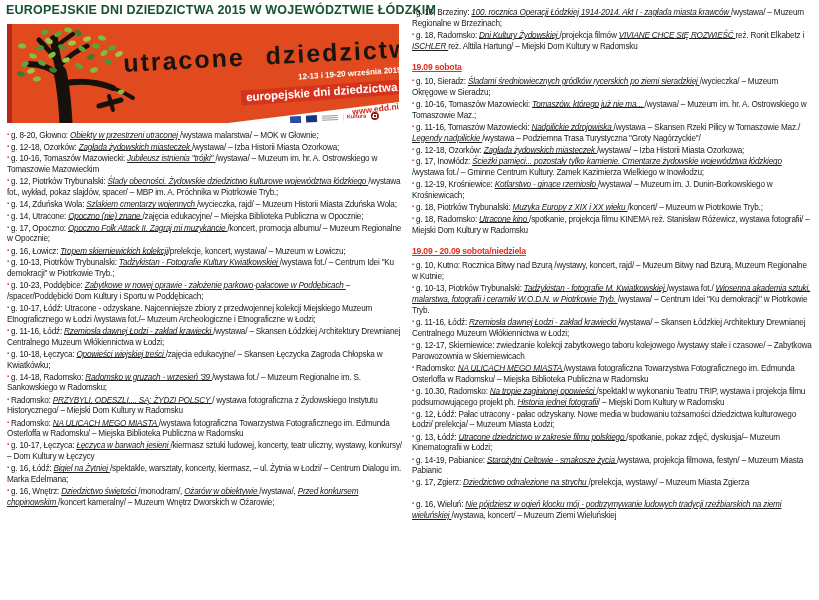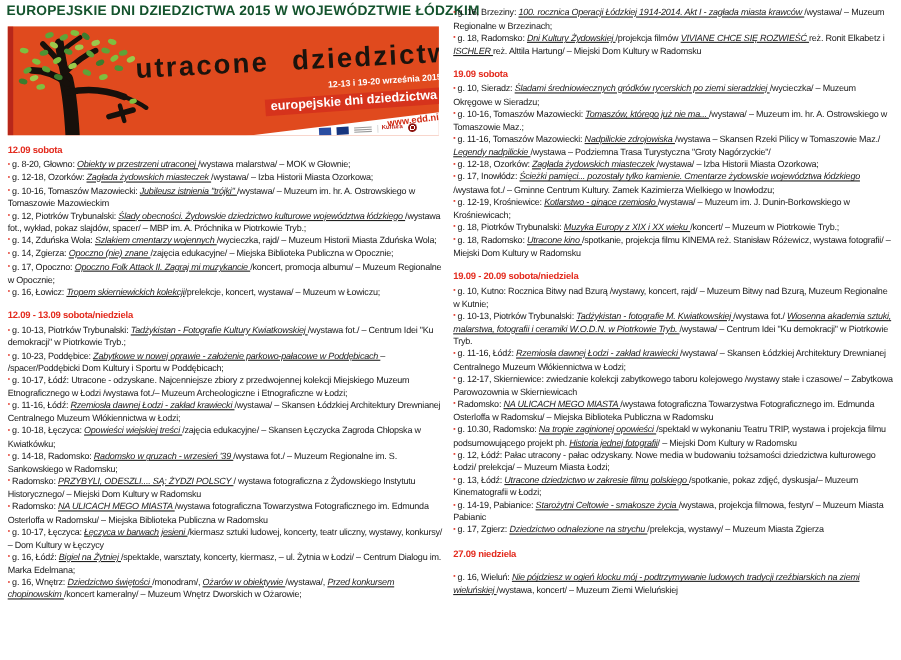--- a/index.html
+++ b/index.html
@@ -28,21 +28,21 @@
   .lg-flag2{width:11px;height:7px;background:#17357e;}
   .lg-text i{display:block;width:16px;height:1px;background:#9a9a9a;margin:1px 0;}
   .lg-kultura{color:#c01d12;font-size:5.5px;font-weight:bold;font-style:normal;
         border-left:1px solid #dddddd;padding-left:3px;line-height:7px;}
   .lg-emblem{width:8px;height:8px;border-radius:50%;
         background:radial-gradient(circle,#8d1510 0 1.5px,#ffffff 1.5px 2.5px,#8d1510 2.5px 100%);}
   
   .col{position:absolute;font-size:8.2px;line-height:11.2px;letter-spacing:-0.2px;}
   #col-left{left:7px;top:129px;width:400px;}
   #col-right{left:412px;top:6px;width:402px;}
-  .sec-h{color:#e32b1e;font-weight:bold;font-size:8.6px;margin:10px 0 2px;}
+  .sec-h{color:#e32b1e;font-weight:bold;text-decoration:underline;font-size:8.6px;margin:10px 0 2px;}
   .col > .sec-h:first-child{margin-top:2px;}
   .entry{margin:0;}
   .entry.gap-top{margin-top:10px;}
   .bullet{color:#e02e1f;font-size:6px;vertical-align:1.5px;}
   .lbl{font-weight:normal;color:#161616;}
   .it{font-style:italic;text-decoration:underline;}
 </style>
 </head>
 <body>
 
@@ -108,30 +108,28 @@
         <i></i>
         <i></i>
         <i></i>
       </span>
     <span class="lg lg-kultura">Kultura</span>
     <span class="lg lg-emblem"></span>
   </div>
 </div>
 
 <div class="col" id="col-left">
-    <div class="sec-h">12.09 sobota</div>
     <div class="entry"><span class="bullet">▪</span><span class="lbl"> g. 8-20, Głowno: </span><span class="it">Obiekty w przestrzeni utraconej </span><span class="tx">/wystawa malarstwa/ – MOK w Głownie;</span></div>
     <div class="entry"><span class="bullet">▪</span><span class="lbl"> g. 12-18, Ozorków: </span><span class="it">Zagłada żydowskich miasteczek </span><span class="tx">/wystawa/ – Izba Historii Miasta Ozorkowa;</span></div>
     <div class="entry"><span class="bullet">▪</span><span class="lbl"> g. 10-16, Tomaszów Mazowiecki: </span><span class="it">Jubileusz istnienia "trójki" </span><span class="tx">/wystawa/ – Muzeum im. hr. A. Ostrowskiego w Tomaszowie Mazowieckim</span></div>
     <div class="entry"><span class="bullet">▪</span><span class="lbl"> g. 12, Piotrków Trybunalski: </span><span class="it">Ślady obecności. Żydowskie dziedzictwo kulturowe województwa łódzkiego </span><span class="tx">/wystawa fot., wykład, pokaz slajdów, spacer/ – MBP im. A. Próchnika w Piotrkowie Tryb.;</span></div>
     <div class="entry"><span class="bullet">▪</span><span class="lbl"> g. 14, Zduńska Wola: </span><span class="it">Szlakiem cmentarzy wojennych </span><span class="tx">/wycieczka, rajd/ – Muzeum Historii Miasta Zduńska Wola;</span></div>
-    <div class="entry"><span class="bullet">▪</span><span class="lbl"> g. 14, Zgierza: </span><span class="it">Opoczno (nie) znane </span><span class="tx">/zajęcia edukacyjne/ – Miejska Biblioteka Publiczna w Opocznie;</span></div>
+    <div class="entry"><span class="bullet">▪</span><span class="lbl"> g. 14, Utracone: </span><span class="it">Opoczno (nie) znane </span><span class="tx">/zajęcia edukacyjne/ – Miejska Biblioteka Publiczna w Opocznie;</span></div>
     <div class="entry"><span class="bullet">▪</span><span class="lbl"> g. 17, Opoczno: </span><span class="it">Opoczno Folk Attack II. Zagraj mi muzykancie </span><span class="tx">/koncert, promocja albumu/ – Muzeum Regionalne w Opocznie;</span></div>
     <div class="entry"><span class="bullet">▪</span><span class="lbl"> g. 16, Łowicz: </span><span class="it">Tropem skierniewickich kolekcji</span><span class="tx">/prelekcje, koncert, wystawa/ – Muzeum w Łowiczu;</span></div>
-    <div class="sec-h">12.09 - 13.09 sobota/niedziela</div>
     <div class="entry"><span class="bullet">▪</span><span class="lbl"> g. 10-13, Piotrków Trybunalski: </span><span class="it">Tadżykistan - Fotografie Kultury Kwiatkowskiej </span><span class="tx">/wystawa fot./ – Centrum Idei "Ku demokracji" w Piotrkowie Tryb.;</span></div>
     <div class="entry"><span class="bullet">▪</span><span class="lbl"> g. 10-23, Poddębice: </span><span class="it">Zabytkowe w nowej oprawie - założenie parkowo-pałacowe w Poddębicach </span><span class="tx">– /spacer/Poddębicki Dom Kultury i Sportu w Poddębicach;</span></div>
     <div class="entry"><span class="bullet">▪</span><span class="lbl"> g. 10-17, Łódź: </span><span class="tx">Utracone - odzyskane. Najcenniejsze zbiory z przedwojennej kolekcji Miejskiego Muzeum Etnograficznego w Łodzi /wystawa fot./– Muzeum Archeologiczne i Etnograficzne w Łodzi;</span></div>
     <div class="entry"><span class="bullet">▪</span><span class="lbl"> g. 11-16, Łódź: </span><span class="it">Rzemiosła dawnej Łodzi - zakład krawiecki </span><span class="tx">/wystawa/ – Skansen Łódzkiej Architektury Drewnianej Centralnego Muzeum Włókiennictwa w Łodzi;</span></div>
     <div class="entry"><span class="bullet">▪</span><span class="lbl"> g. 10-18, Łęczyca: </span><span class="it">Opowieści wiejskiej treści </span><span class="tx">/zajęcia edukacyjne/ – Skansen Łęczycka Zagroda Chłopska w Kwiatkówku;</span></div>
     <div class="entry"><span class="bullet">▪</span><span class="lbl"> g. 14-18, Radomsko: </span><span class="it">Radomsko w gruzach - wrzesień '39 </span><span class="tx">/wystawa fot./ – Muzeum Regionalne im. S. Sankowskiego w Radomsku;</span></div>
     <div class="entry"><span class="bullet">▪</span><span class="lbl"> Radomsko: </span><span class="it">PRZYBYLI, ODESZLI.... SĄ: ŻYDZI POLSCY </span><span class="tx">/ wystawa fotograficzna z Żydowskiego Instytutu Historycznego/ – Miejski Dom Kultury w Radomsku</span></div>
     <div class="entry"><span class="bullet">▪</span><span class="lbl"> Radomsko: </span><span class="it">NA ULICACH MEGO MIASTA </span><span class="tx">/wystawa fotograficzna Towarzystwa Fotograficznego im. Edmunda Osterloffa w Radomsku/ – Miejska Biblioteka Publiczna w Radomsku</span></div>
     <div class="entry"><span class="bullet">▪</span><span class="lbl"> g. 10-17, Łęczyca: </span><span class="it">Łęczyca w barwach jesieni </span><span class="tx">/kiermasz sztuki ludowej, koncerty, teatr uliczny, wystawy, konkursy/ – Dom Kultury w Łęczycy</span></div>
     <div class="entry"><span class="bullet">▪</span><span class="lbl"> g. 16, Łódź: </span><span class="it">Bigiel na Żytniej </span><span class="tx">/spektakle, warsztaty, koncerty, kiermasz, – ul. Żytnia w Łodzi/ – Centrum Dialogu im. Marka Edelmana;</span></div>
@@ -153,15 +151,14 @@
     <div class="entry"><span class="bullet">▪</span><span class="lbl"> g. 10, Kutno: </span><span class="tx">Rocznica Bitwy nad Bzurą /wystawy, koncert, rajd/ – Muzeum Bitwy nad Bzurą, Muzeum Regionalne w Kutnie;</span></div>
     <div class="entry"><span class="bullet">▪</span><span class="lbl"> g. 10-13, Piotrków Trybunalski: </span><span class="it">Tadżykistan - fotografie M. Kwiatkowskiej </span><span class="tx">/wystawa fot./ </span><span class="it">Wiosenna akademia sztuki, malarstwa, fotografii i ceramiki W.O.D.N. w Piotrkowie Tryb. </span><span class="tx">/wystawa/ – Centrum Idei "Ku demokracji" w Piotrkowie Tryb.</span></div>
     <div class="entry"><span class="bullet">▪</span><span class="lbl"> g. 11-16, Łódź: </span><span class="it">Rzemiosła dawnej Łodzi - zakład krawiecki </span><span class="tx">/wystawa/ – Skansen Łódzkiej Architektury Drewnianej Centralnego Muzeum Włókiennictwa w Łodzi;</span></div>
     <div class="entry"><span class="bullet">▪</span><span class="lbl"> g. 12-17, Skierniewice: </span><span class="tx">zwiedzanie kolekcji zabytkowego taboru kolejowego /wystawy stałe i czasowe/ – Zabytkowa Parowozownia w Skierniewicach</span></div>
     <div class="entry"><span class="bullet">▪</span><span class="lbl"> Radomsko: </span><span class="it">NA ULICACH MEGO MIASTA </span><span class="tx">/wystawa fotograficzna Towarzystwa Fotograficznego im. Edmunda Osterloffa w Radomsku/ – Miejska Biblioteka Publiczna w Radomsku</span></div>
     <div class="entry"><span class="bullet">▪</span><span class="lbl"> g. 10.30, Radomsko: </span><span class="it">Na tropie zaginionej opowieści </span><span class="tx">/spektakl w wykonaniu Teatru TRIP, wystawa i projekcja filmu podsumowującego projekt ph. </span><span class="it">Historia jednej fotografii</span><span class="tx">/ – Miejski Dom Kultury w Radomsku</span></div>
     <div class="entry"><span class="bullet">▪</span><span class="lbl"> g. 12, Łódź: </span><span class="tx">Pałac utracony - pałac odzyskany. Nowe media w budowaniu tożsamości dziedzictwa kulturowego Łodzi/ prelekcja/ – Muzeum Miasta Łodzi;</span></div>
     <div class="entry"><span class="bullet">▪</span><span class="lbl"> g. 13, Łódź: </span><span class="it">Utracone dziedzictwo w zakresie filmu polskiego </span><span class="tx">/spotkanie, pokaz zdjęć, dyskusja/– Muzeum Kinematografii w Łodzi;</span></div>
     <div class="entry"><span class="bullet">▪</span><span class="lbl"> g. 14-19, Pabianice: </span><span class="it">Starożytni Celtowie - smakosze życia </span><span class="tx">/wystawa, projekcja filmowa, festyn/ – Muzeum Miasta Pabianic</span></div>
     <div class="entry"><span class="bullet">▪</span><span class="lbl"> g. 17, Zgierz: </span><span class="it">Dziedzictwo odnalezione na strychu </span><span class="tx">/prelekcja, wystawy/ – Muzeum Miasta Zgierza</span></div>
-    <div class="sec-h">27.09 niedziela</div>
     <div class="entry gap-top"><span class="bullet">▪</span><span class="lbl"> g. 16, Wieluń: </span><span class="it">Nie pójdziesz w ogień klocku mój - podtrzymywanie ludowych tradycji rzeźbiarskich na ziemi wieluńskiej </span><span class="tx">/wystawa, koncert/ – Muzeum Ziemi Wieluńskiej</span></div>
   </div>
 
 </body></html>

